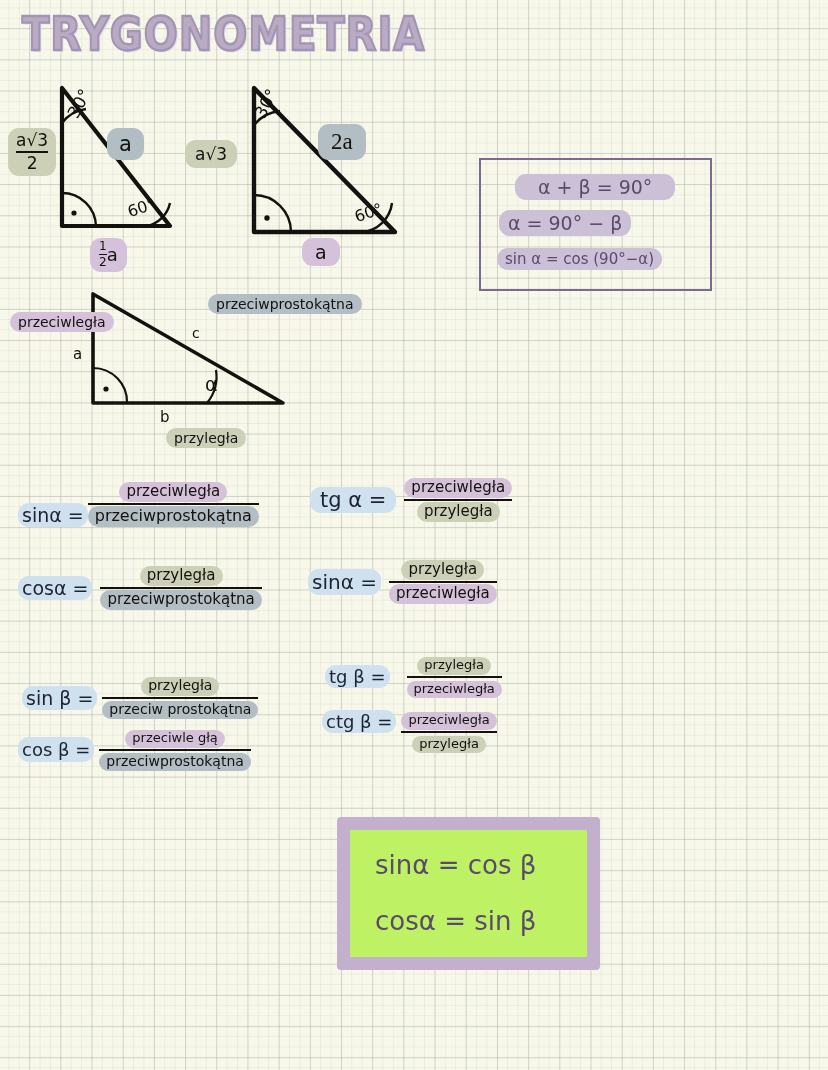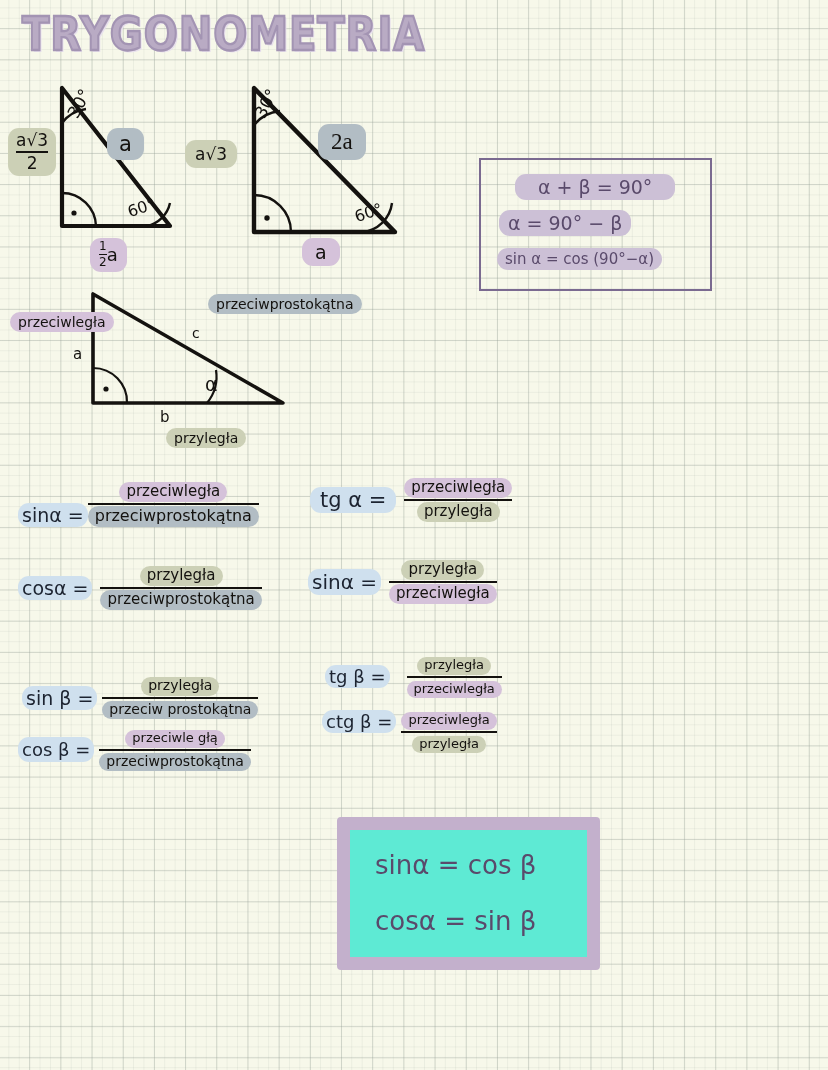--- a/index.html
+++ b/index.html
@@ -65,21 +65,21 @@
   
   #box-top{
     left:479px;top:158px;width:233px;height:133px;
     border:2.6px solid #7a6a90;
     background:rgba(255,255,255,0.0);
     box-sizing:border-box;
   }
   #box-bottom{
     left:337px;top:817px;width:263px;height:153px;
     border:13px solid #c3b0cc;
-    background:#5eead4;
+    background:#bef264;
     box-sizing:border-box;
     border-radius:4px;
   }
 </style>
 </head>
 <body>
 
 <div id="page"></div>
 
 <div class="abs" id="title">TRYGONOMETRIA</div>

